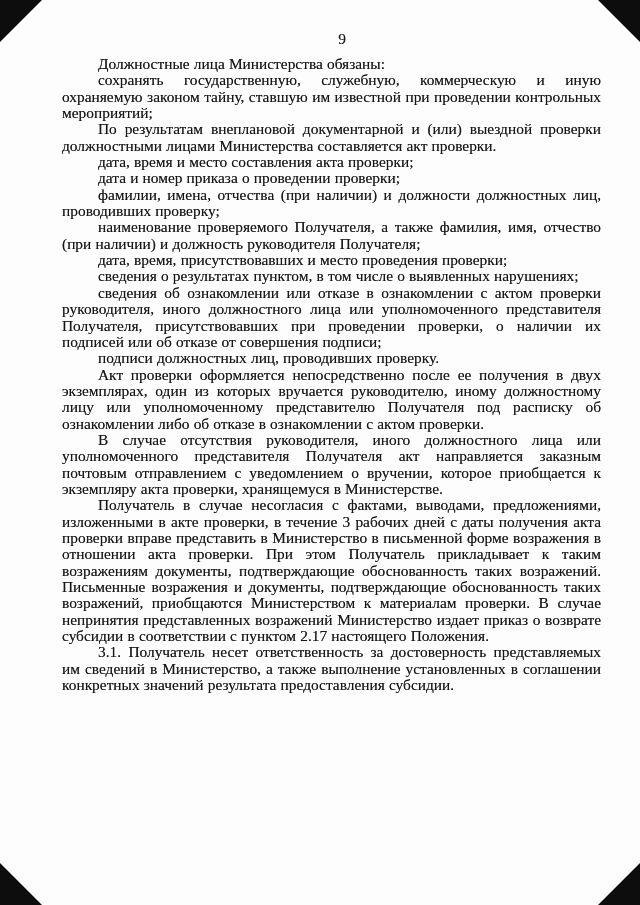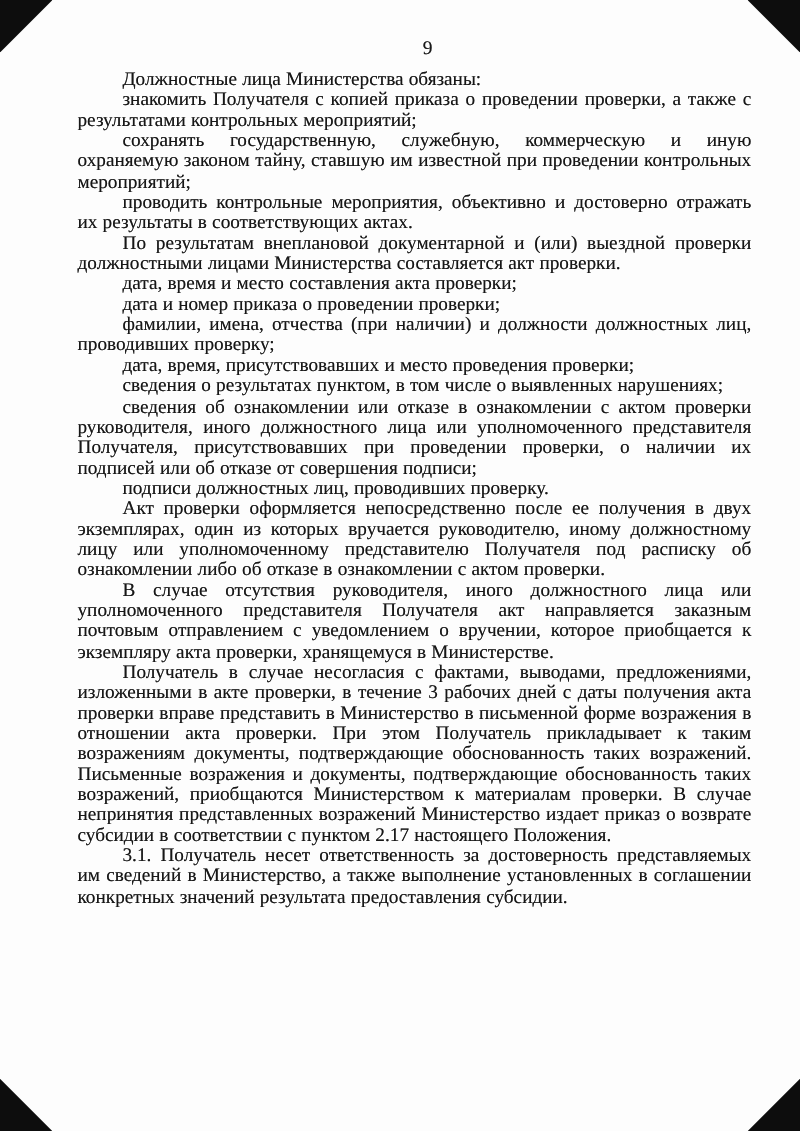--- a/index.html
+++ b/index.html
@@ -57,27 +57,26 @@
 
 <div class="corner tl" style="background: rgb(13, 13, 13);"></div>
 <div class="corner tr" style="background: rgb(13, 13, 13);"></div>
 <div class="corner bl" style="background: rgb(13, 13, 13);"></div>
 <div class="corner br" style="background: rgb(13, 13, 13);"></div>
 
 <div class="page-number">9</div>
 
 <div class="content">
   <p>Должностные лица Министерства обязаны:</p>
-  <p>знакомить Получателя с копией приказа о проведении проверки, а также с результатами контрольных мероприятий;</p>
   <p>сохранять государственную, служебную, коммерческую и иную охраняемую законом тайну, ставшую им известной при проведении контрольных мероприятий;</p>
-  <p>проводить контрольные мероприятия, объективно и достоверно отражать их результаты в соответствующих актах.</p>
   <p>По результатам внеплановой документарной и (или) выездной проверки должностными лицами Министерства составляется акт проверки.</p>
   <p>дата, время и место составления акта проверки;</p>
   <p>дата и номер приказа о проведении проверки;</p>
   <p>фамилии, имена, отчества (при наличии) и должности должностных лиц, проводивших проверку;</p>
+  <p>наименование проверяемого Получателя, а также фамилия, имя, отчество (при наличии) и должность руководителя Получателя;</p>
   <p>дата, время, присутствовавших и место проведения проверки;</p>
   <p>сведения о результатах пунктом, в том числе о выявленных нарушениях;</p>
   <p>сведения об ознакомлении или отказе в ознакомлении с актом проверки руководителя, иного должностного лица или уполномоченного представителя Получателя, присутствовавших при проведении проверки, о наличии их подписей или об отказе от совершения подписи;</p>
   <p>подписи должностных лиц, проводивших проверку.</p>
   <p>Акт проверки оформляется непосредственно после ее получения в двух экземплярах, один из которых вручается руководителю, иному должностному лицу или уполномоченному представителю Получателя под расписку об ознакомлении либо об отказе в ознакомлении с актом проверки.</p>
   <p>В случае отсутствия руководителя, иного должностного лица или уполномоченного представителя Получателя акт направляется заказным почтовым отправлением с уведомлением о вручении, которое приобщается к экземпляру акта проверки, хранящемуся в Министерстве.</p>
   <p>Получатель в случае несогласия с фактами, выводами, предложениями, изложенными в акте проверки, в течение 3 рабочих дней с даты получения акта проверки вправе представить в Министерство в письменной форме возражения в отношении акта проверки. При этом Получатель прикладывает к таким возражениям документы, подтверждающие обоснованность таких возражений. Письменные возражения и документы, подтверждающие обоснованность таких возражений, приобщаются Министерством к материалам проверки. В случае непринятия представленных возражений Министерство издает приказ о возврате субсидии в соответствии с пунктом 2.17 настоящего Положения.</p>
   <p>3.1. Получатель несет ответственность за достоверность представляемых им сведений в Министерство, а также выполнение установленных в соглашении конкретных значений результата предоставления субсидии.</p>
 </div>
 

